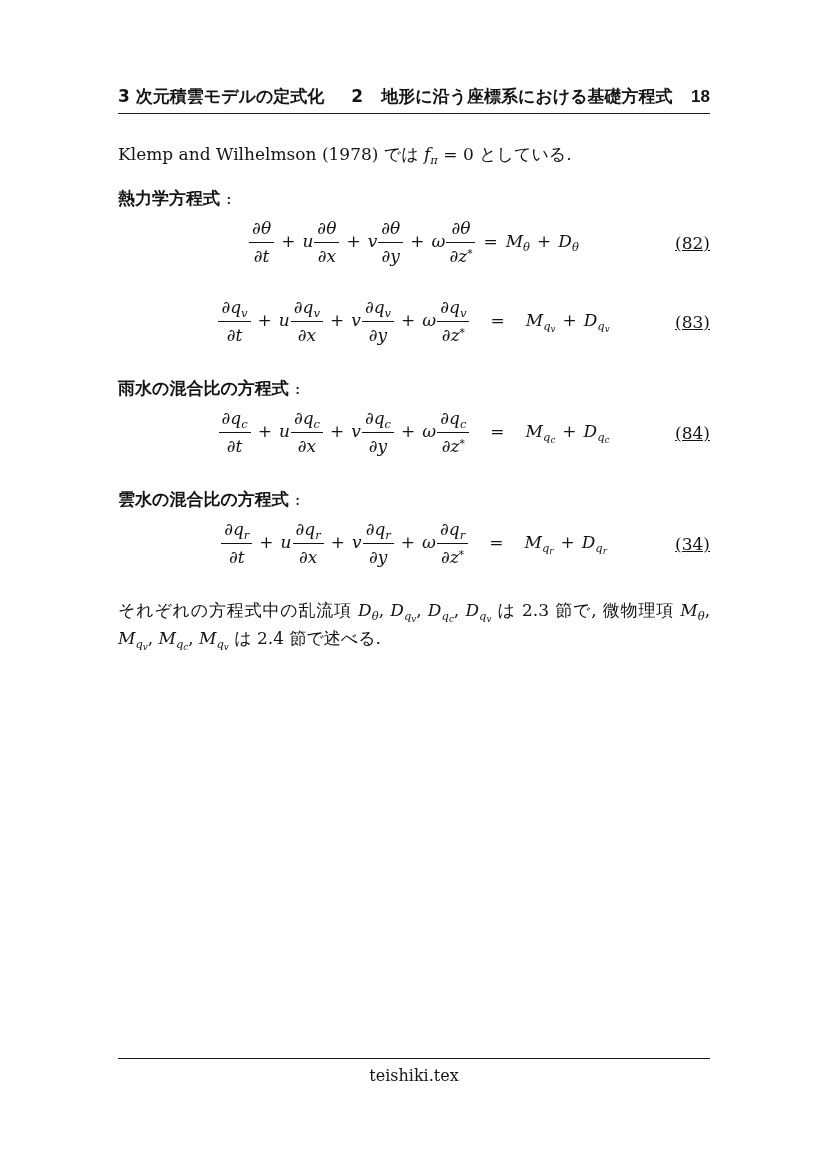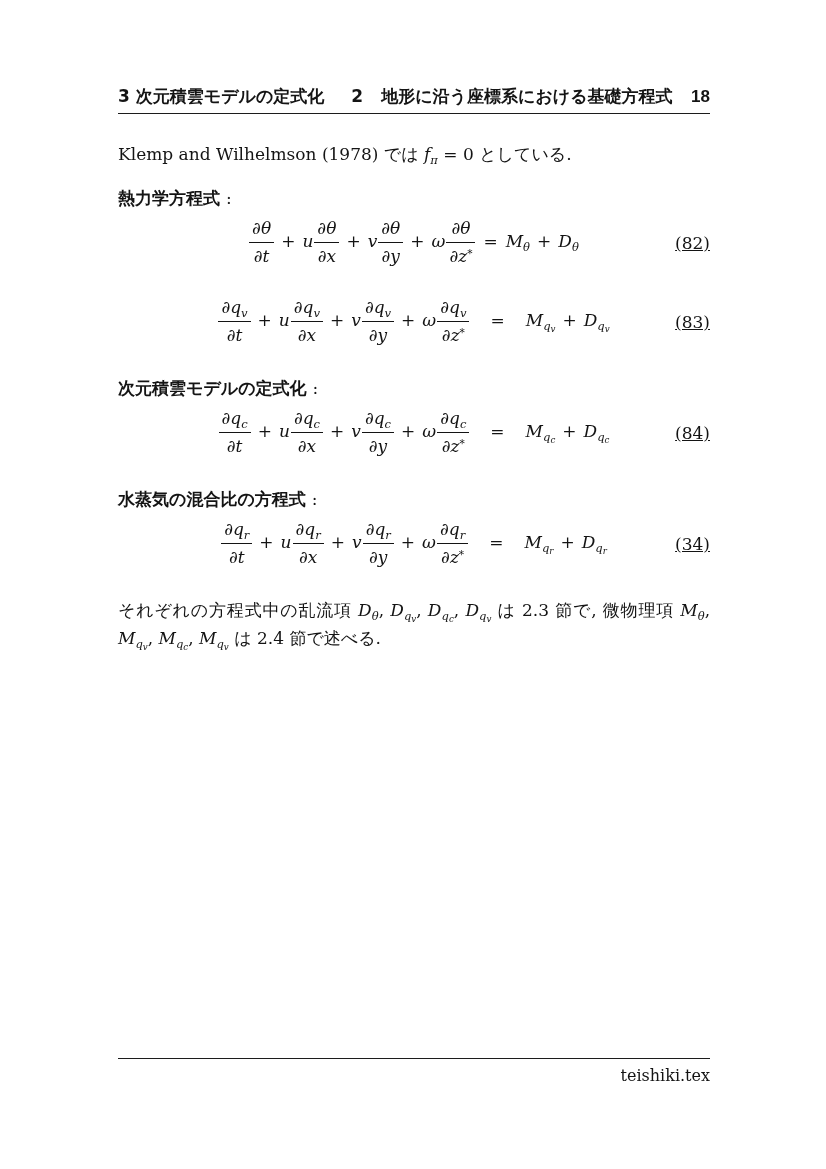--- a/index.html
+++ b/index.html
@@ -55,21 +55,21 @@
   .rel.wide{margin:0 21px;}
   .coeff{margin-right:1px;}
   sub{font-size:0.68em;position:relative;top:0.33em;vertical-align:baseline;line-height:0;}
   sub sub{font-size:0.75em;top:0.3em;}
   sup{font-size:0.62em;position:relative;top:-0.45em;vertical-align:baseline;line-height:0;}
 
   
   .page-footer{
     position:absolute;left:118px;top:1058px;width:592px;
     border-top:1.5px solid #1c1c1c;padding-top:7px;
-    display:flex;justify-content:flex-end;
+    display:flex;justify-content:center;
     font-size:16px;
   }
 </style>
 </head>
 <body>
 
 <div class="page">
 
   <header class="page-header">
     <span class="h-chapter">3 次元積雲モデルの定式化</span>
@@ -90,29 +90,29 @@
   </section>
 
   <section class="eq-section">
     <div class="eq-row">
       <span class="eq-body"><span class="frac"><span class="num"><span class="pd">∂</span><span class="mvar"><span class="mi">q</span><sub><span class="mvar"><span class="mi">v</span></span></sub></span></span><span class="den"><span class="pd">∂</span><span class="mi">t</span></span></span><span class="op">+</span><span class="mi coeff">u</span><span class="frac"><span class="num"><span class="pd">∂</span><span class="mvar"><span class="mi">q</span><sub><span class="mvar"><span class="mi">v</span></span></sub></span></span><span class="den"><span class="pd">∂</span><span class="mi">x</span></span></span><span class="op">+</span><span class="mi coeff">v</span><span class="frac"><span class="num"><span class="pd">∂</span><span class="mvar"><span class="mi">q</span><sub><span class="mvar"><span class="mi">v</span></span></sub></span></span><span class="den"><span class="pd">∂</span><span class="mi">y</span></span></span><span class="op">+</span><span class="mi coeff">ω</span><span class="frac"><span class="num"><span class="pd">∂</span><span class="mvar"><span class="mi">q</span><sub><span class="mvar"><span class="mi">v</span></span></sub></span></span><span class="den"><span class="pd">∂</span><span class="mi">z</span><sup>*</sup></span></span><span class="rel wide">=</span><span class="mvar"><span class="mi">M</span><sub><span class="mvar"><span class="mi">q</span><sub><span class="mi">v</span></sub></span></sub></span><span class="op">+</span><span class="mvar"><span class="mi">D</span><sub><span class="mvar"><span class="mi">q</span><sub><span class="mi">v</span></sub></span></sub></span></span>
       <span class="eq-number">(83)</span>
     </div>
   </section>
 
   <section class="eq-section">
-    <h3 class="eq-heading"><span class="hd-text">次元積雲モデルの定式化</span><span class="hd-colon">:</span></h3>
+    <h3 class="eq-heading"><span class="hd-text">雨水の混合比の方程式</span><span class="hd-colon">:</span></h3>
     <div class="eq-row">
       <span class="eq-body"><span class="frac"><span class="num"><span class="pd">∂</span><span class="mvar"><span class="mi">q</span><sub><span class="mvar"><span class="mi">c</span></span></sub></span></span><span class="den"><span class="pd">∂</span><span class="mi">t</span></span></span><span class="op">+</span><span class="mi coeff">u</span><span class="frac"><span class="num"><span class="pd">∂</span><span class="mvar"><span class="mi">q</span><sub><span class="mvar"><span class="mi">c</span></span></sub></span></span><span class="den"><span class="pd">∂</span><span class="mi">x</span></span></span><span class="op">+</span><span class="mi coeff">v</span><span class="frac"><span class="num"><span class="pd">∂</span><span class="mvar"><span class="mi">q</span><sub><span class="mvar"><span class="mi">c</span></span></sub></span></span><span class="den"><span class="pd">∂</span><span class="mi">y</span></span></span><span class="op">+</span><span class="mi coeff">ω</span><span class="frac"><span class="num"><span class="pd">∂</span><span class="mvar"><span class="mi">q</span><sub><span class="mvar"><span class="mi">c</span></span></sub></span></span><span class="den"><span class="pd">∂</span><span class="mi">z</span><sup>*</sup></span></span><span class="rel wide">=</span><span class="mvar"><span class="mi">M</span><sub><span class="mvar"><span class="mi">q</span><sub><span class="mi">c</span></sub></span></sub></span><span class="op">+</span><span class="mvar"><span class="mi">D</span><sub><span class="mvar"><span class="mi">q</span><sub><span class="mi">c</span></sub></span></sub></span></span>
       <span class="eq-number">(84)</span>
     </div>
   </section>
 
   <section class="eq-section">
-    <h3 class="eq-heading"><span class="hd-text">水蒸気の混合比の方程式</span><span class="hd-colon">:</span></h3>
+    <h3 class="eq-heading"><span class="hd-text">雲水の混合比の方程式</span><span class="hd-colon">:</span></h3>
     <div class="eq-row">
       <span class="eq-body"><span class="frac"><span class="num"><span class="pd">∂</span><span class="mvar"><span class="mi">q</span><sub><span class="mvar"><span class="mi">r</span></span></sub></span></span><span class="den"><span class="pd">∂</span><span class="mi">t</span></span></span><span class="op">+</span><span class="mi coeff">u</span><span class="frac"><span class="num"><span class="pd">∂</span><span class="mvar"><span class="mi">q</span><sub><span class="mvar"><span class="mi">r</span></span></sub></span></span><span class="den"><span class="pd">∂</span><span class="mi">x</span></span></span><span class="op">+</span><span class="mi coeff">v</span><span class="frac"><span class="num"><span class="pd">∂</span><span class="mvar"><span class="mi">q</span><sub><span class="mvar"><span class="mi">r</span></span></sub></span></span><span class="den"><span class="pd">∂</span><span class="mi">y</span></span></span><span class="op">+</span><span class="mi coeff">ω</span><span class="frac"><span class="num"><span class="pd">∂</span><span class="mvar"><span class="mi">q</span><sub><span class="mvar"><span class="mi">r</span></span></sub></span></span><span class="den"><span class="pd">∂</span><span class="mi">z</span><sup>*</sup></span></span><span class="rel wide">=</span><span class="mvar"><span class="mi">M</span><sub><span class="mvar"><span class="mi">q</span><sub><span class="mi">r</span></sub></span></sub></span><span class="op">+</span><span class="mvar"><span class="mi">D</span><sub><span class="mvar"><span class="mi">q</span><sub><span class="mi">r</span></sub></span></sub></span></span>
       <span class="eq-number">(34)</span>
     </div>
   </section>
 </div>
     <p class="para closing">それぞれの方程式中の乱流項 <span class="mvar"><span class="mi">D</span><sub><span class="mvar"><span class="mi">θ</span></span></sub></span>, <span class="mvar"><span class="mi">D</span><sub><span class="mvar"><span class="mi">q</span><sub><span class="mi">v</span></sub></span></sub></span>, <span class="mvar"><span class="mi">D</span><sub><span class="mvar"><span class="mi">q</span><sub><span class="mi">c</span></sub></span></sub></span>, <span class="mvar"><span class="mi">D</span><sub><span class="mvar"><span class="mi">q</span><sub><span class="mi">v</span></sub></span></sub></span> は 2.3 節で, 微物理項 <span class="mvar"><span class="mi">M</span><sub><span class="mvar"><span class="mi">θ</span></span></sub></span>, <span class="mvar"><span class="mi">M</span><sub><span class="mvar"><span class="mi">q</span><sub><span class="mi">v</span></sub></span></sub></span>, <span class="mvar"><span class="mi">M</span><sub><span class="mvar"><span class="mi">q</span><sub><span class="mi">c</span></sub></span></sub></span>, <span class="mvar"><span class="mi">M</span><sub><span class="mvar"><span class="mi">q</span><sub><span class="mi">v</span></sub></span></sub></span> は 2.4 節で述べる.</p>
   </main>
 
   <footer class="page-footer">

